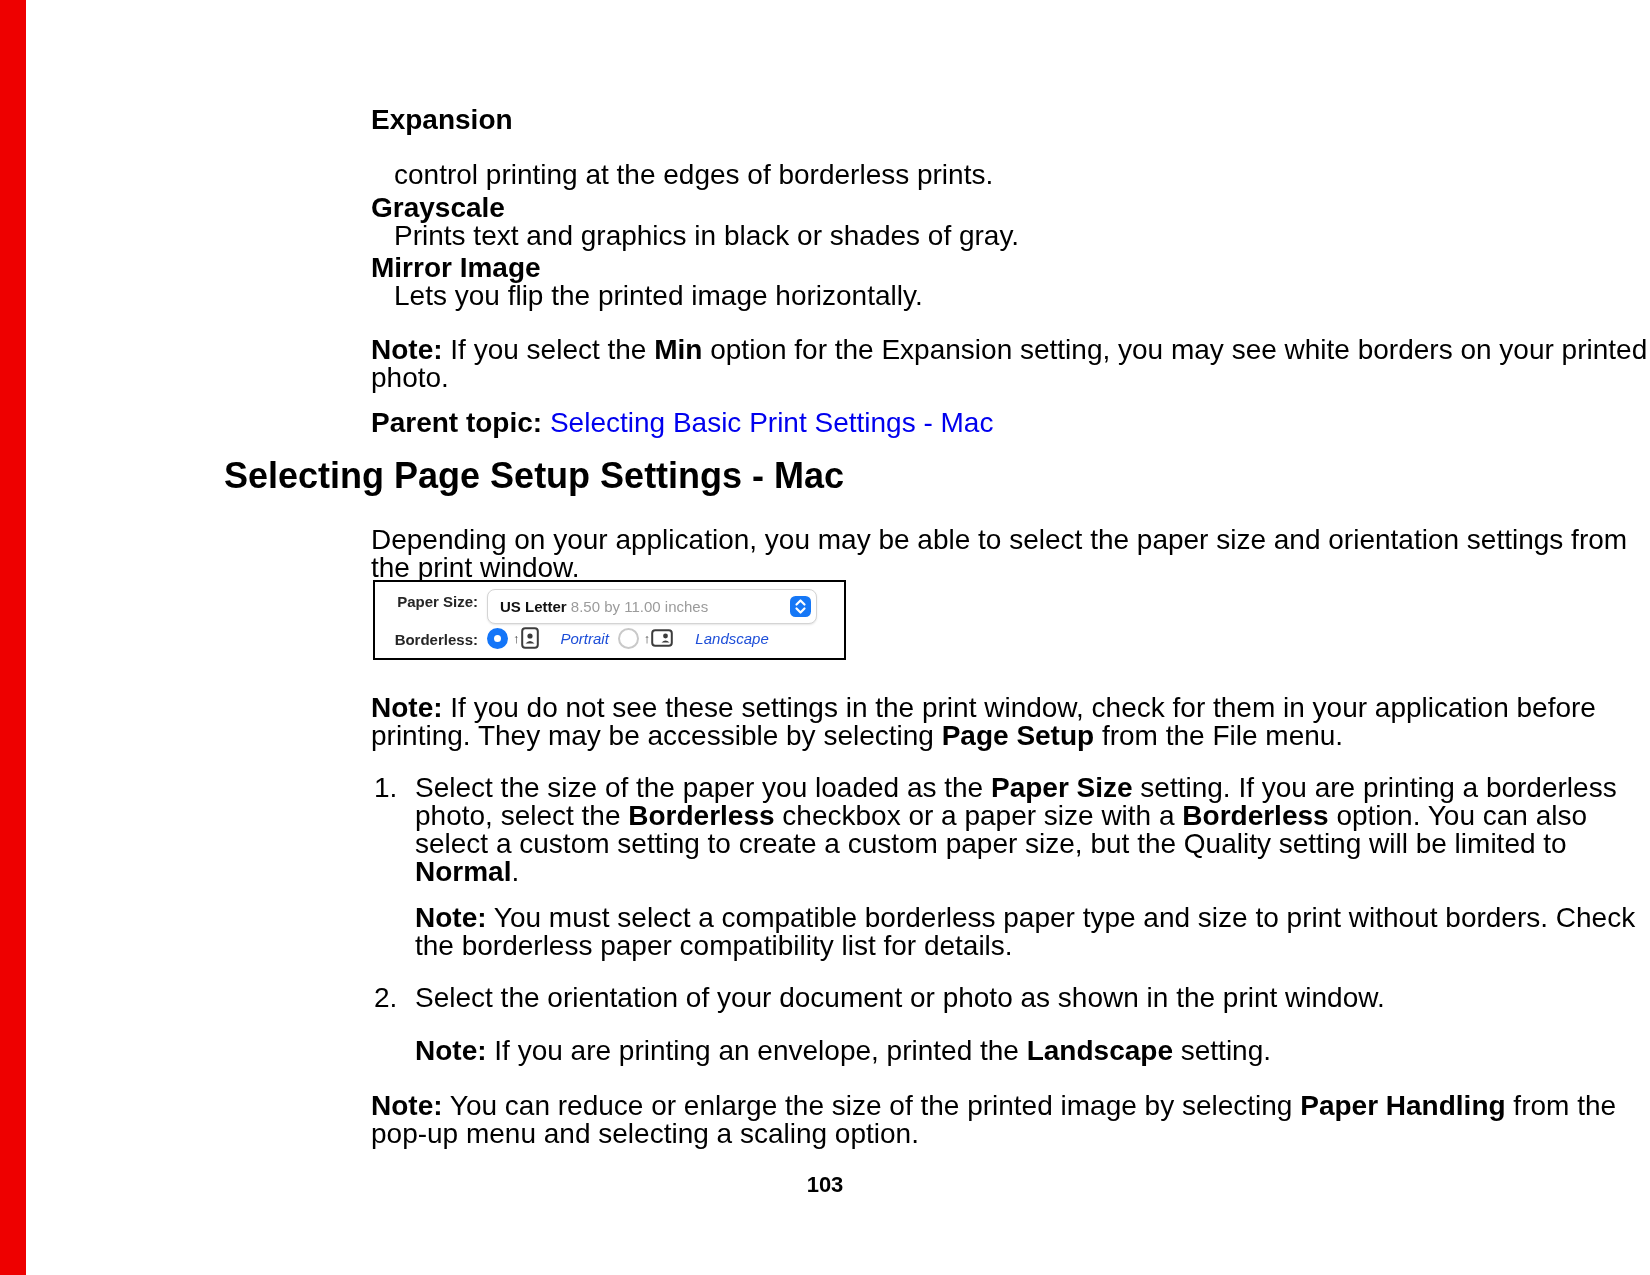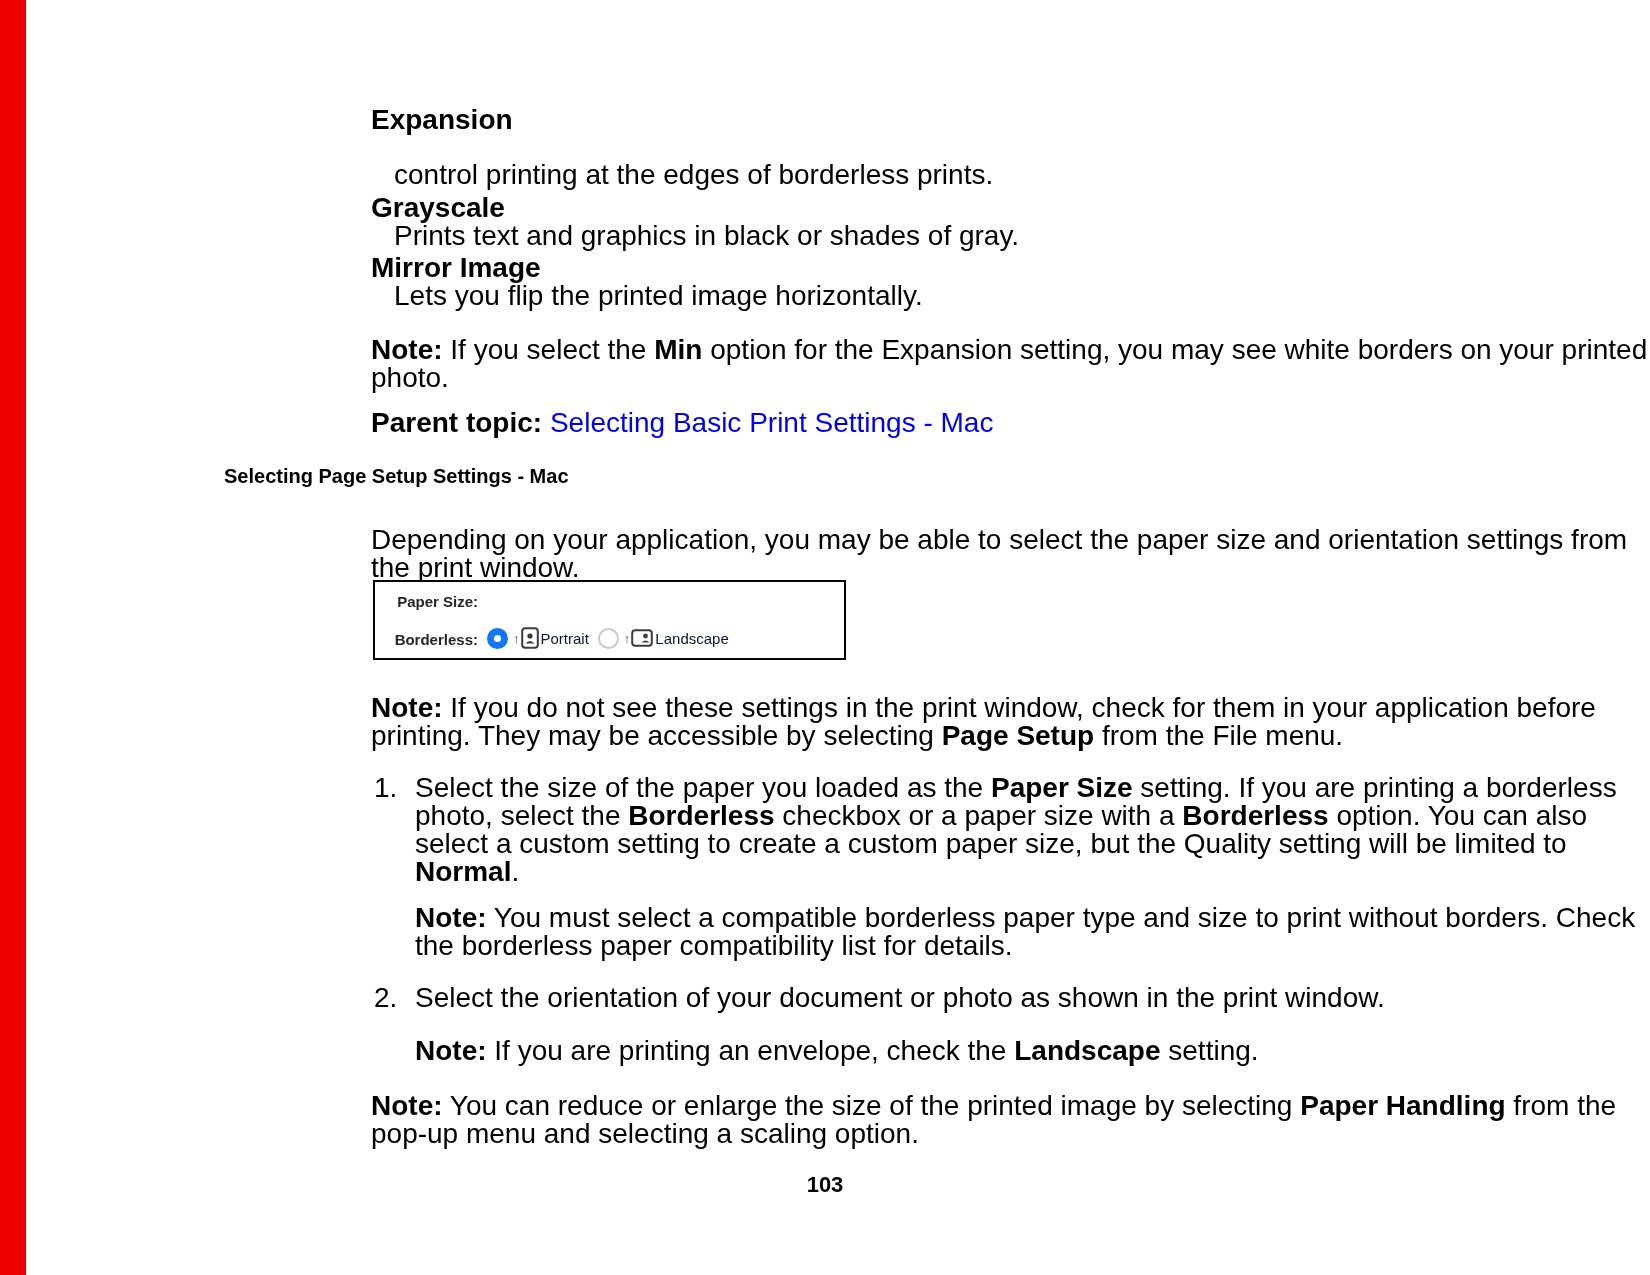--- a/index.html
+++ b/index.html
@@ -2,41 +2,41 @@
 <html><head>
 <meta charset="utf-8">
 <style>
   html,body{margin:0;padding:0;background:#fff;}
   #canvas{
     position:relative;width:1650px;height:1275px;background:#fff;overflow:hidden;
     font-family:"Liberation Sans", sans-serif;color:#000;
   }
   .t{position:absolute;font-size:28px;line-height:28px;white-space:nowrap;color:#000;}
   .b{font-weight:bold;}
-  .h2{position:absolute;font-size:20px;line-height:34px;font-weight:bold;white-space:nowrap;}
+  .h2{position:absolute;font-size:36px;line-height:34px;font-weight:bold;white-space:nowrap;}
   .link{color:#0000ee;text-decoration:none;cursor:pointer;}
   .redbar{position:absolute;left:0;top:0;width:26px;height:1275px;}
   .pageno{position:absolute;left:0;top:1172px;width:1650px;text-align:center;font-size:22px;font-weight:bold;}
   
   .dlg{position:absolute;left:373px;top:580px;width:473px;height:80px;background:#fff;
        border:2px solid #000;box-sizing:border-box;font-size:15px;color:#1d1d1f;padding-left:32px;}
   .dlg-label{position:absolute;width:103px;text-align:right;font-weight:600;line-height:18px;color:#262626;}
   .popup{position:absolute;left:112px;top:7px;width:330px;height:35px;background:#fff;
          border:1px solid #d4d4d4;border-radius:8px;box-sizing:border-box;
          box-shadow:0 1px 2px rgba(0,0,0,0.10);display:flex;align-items:center;}
   .popup-text{margin-left:12px;white-space:nowrap;}
   .popup-val{font-weight:700;color:#111;}
   .popup-detail{color:#9b9b9b;font-weight:400;}
   .stepper{position:absolute;right:5px;top:6px;width:21px;height:21px;border-radius:5.5px;
            background:#1577f6;display:flex;align-items:center;justify-content:center;}
   .orient-row{position:absolute;left:112px;top:44px;height:24px;display:flex;align-items:center;}
   .radio-on{width:21px;height:21px;border-radius:50%;background:#fff;border:7px solid #1375f8;box-sizing:border-box;}
   .radio-off{width:21px;height:21px;border-radius:50%;background:#fff;border:2px solid #c9c9c9;box-sizing:border-box;}
   .rot-arrow{font-size:13px;color:#3c3c3c;font-weight:bold;margin:0 1px 0 5px;line-height:21px;}
-  .orient-text{font-weight:500;color:#0f172a;margin-left:2px;}
+  .orient-text{font-weight:500;color:#1d4ed8;margin-left:22px;font-style:italic;}
   .icn{display:block;}
   .sp8{width:9px;}
 </style>
 </head>
 <body>
 
 <div id="canvas">
 
   <div class="redbar" style="background: rgb(238, 0, 0);"></div>
 
@@ -52,20 +52,29 @@
   <div class="t" style="left:371px;top:336px;"><b>Note:</b><span> If you select the </span><b>Min</b><span> option for the Expansion setting, you may see white borders on your printed</span><br><span>photo.</span></div>
 
   <div class="t" style="left:371px;top:409px;"><b>Parent topic:</b><span> </span><a class="link" style="color: rgb(0, 0, 238);">Selecting Basic Print Settings - Mac</a></div>
 
   <div class="h2" style="left:224px;top:459px;">Selecting Page Setup Settings - Mac</div>
 
   <div class="t" style="left:371px;top:526px;"><span>Depending on your application, you may be able to select the paper size and orientation settings from</span><br><span>the print window.</span></div>
 
   <div class="dlg">
     <div class="dlg-label" style="left:0;top:11px;">Paper Size:</div>
+    <div class="popup">
+      <div class="popup-text"><span class="popup-val">US Letter</span><span class="popup-detail"> </span><span class="popup-detail">8.50 by 11.00 inches</span></div>
+      <div class="stepper">
+        <svg class="icn" width="15" height="17" viewBox="0 0 15 17">
+          <polyline points="3.5,6.5 7.5,2.5 11.5,6.5" fill="none" stroke="#ffffff" stroke-width="2.2" stroke-linecap="round" stroke-linejoin="round"></polyline>
+          <polyline points="3.5,10.5 7.5,14.5 11.5,10.5" fill="none" stroke="#ffffff" stroke-width="2.2" stroke-linecap="round" stroke-linejoin="round"></polyline>
+        </svg>
+      </div>
+    </div>
     <div class="dlg-label" style="left:0;top:49px;">Borderless:</div>
     <div class="orient-row">
       <div class="radio-on"></div>
       <span class="rot-arrow">↑</span>
       <svg class="icn" width="18" height="22" viewBox="0 0 18 22">
         <rect x="1.2" y="1.2" width="15.6" height="19.6" rx="3" fill="#ffffff" stroke="#3c3c3c" stroke-width="2"></rect>
         <circle cx="9" cy="9" r="2.6" fill="#3c3c3c"></circle>
         <path d="M4.5,16.5 Q9,11.5 13.5,16.5 Z" fill="#3c3c3c"></path>
       </svg>
       <span class="orient-text">Portrait</span>
@@ -84,19 +93,19 @@
   <div class="t" style="left:371px;top:694px;"><b>Note:</b><span> If you do not see these settings in the print window, check for them in your application before</span><br><span>printing. They may be accessible by selecting </span><b>Page Setup</b><span> from the File menu.</span></div>
 
   <div class="t" style="left:374px;top:774px;">1.</div>
   <div class="t" style="left:415px;top:774px;"><span>Select the size of the paper you loaded as the </span><b>Paper Size</b><span> setting. If you are printing a borderless</span><br><span>photo, select the </span><b>Borderless</b><span> checkbox or a paper size with a </span><b>Borderless</b><span> option. You can also</span><br><span>select a custom setting to create a custom paper size, but the Quality setting will be limited to</span><br><b>Normal</b><span>.</span></div>
 
   <div class="t" style="left:415px;top:904px;"><b>Note:</b><span> You must select a compatible borderless paper type and size to print without borders. Check</span><br><span>the borderless paper compatibility list for details.</span></div>
 
   <div class="t" style="left:374px;top:984px;">2.</div>
   <div class="t" style="left:415px;top:984px;">Select the orientation of your document or photo as shown in the print window.</div>
 
-  <div class="t" style="left:415px;top:1037px;"><b>Note:</b><span> If you are printing an envelope, check the </span><b>Landscape</b><span> setting.</span></div>
+  <div class="t" style="left:415px;top:1037px;"><b>Note:</b><span> If you are printing an envelope, printed the </span><b>Landscape</b><span> setting.</span></div>
 
   <div class="t" style="left:371px;top:1092px;"><b>Note:</b><span> You can reduce or enlarge the size of the printed image by selecting </span><b>Paper Handling</b><span> from the</span><br><span>pop-up menu and selecting a scaling option.</span></div>
 
   <div class="pageno">103</div>
 
 </div>
 
 </body></html>

